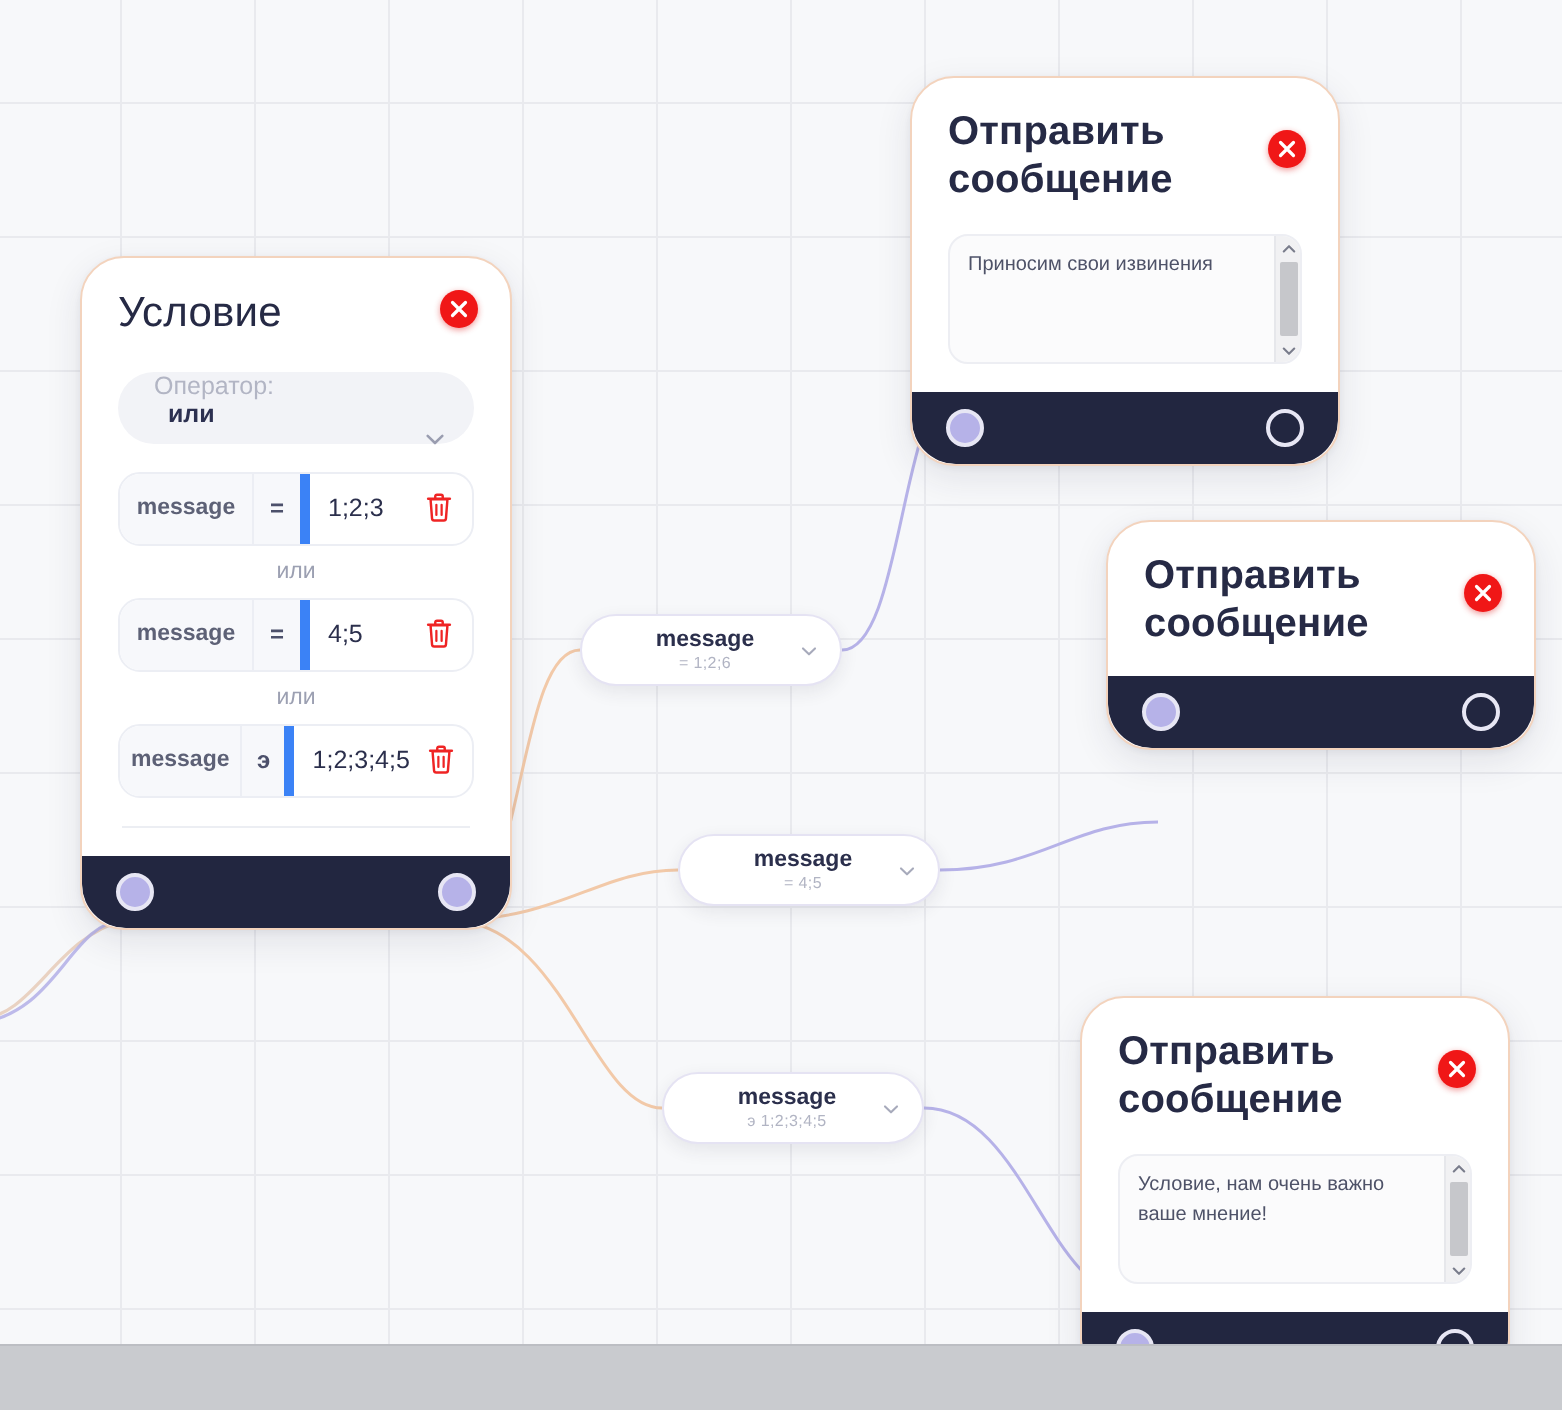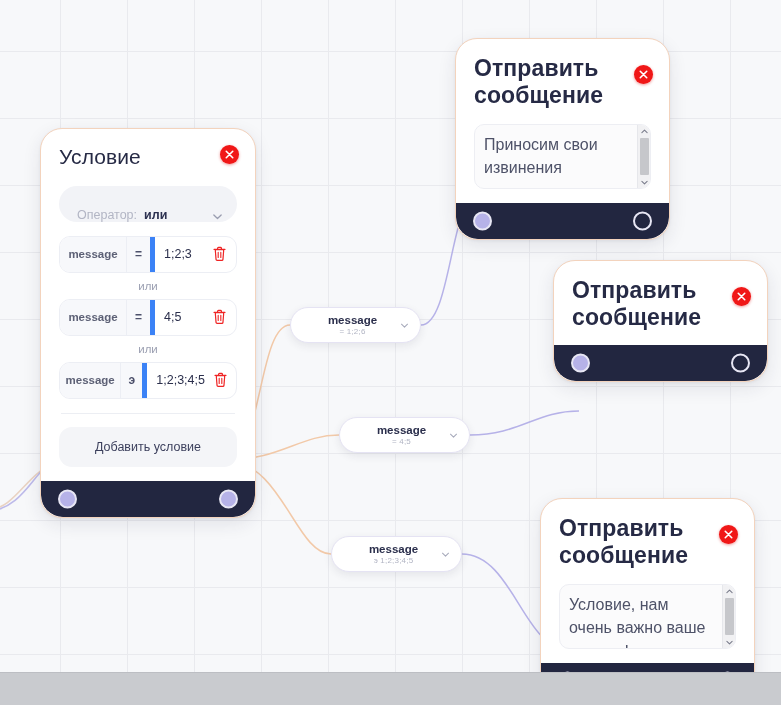--- a/index.html
+++ b/index.html
@@ -34,21 +34,21 @@
   .node {
     position: absolute;
     border-radius: 22px;
     background: #ffffff;
     border: 1px solid #f3d3bd;
     box-shadow: 0 6px 18px rgba(40,44,70,.10), 0 1px 3px rgba(40,44,70,.06);
     overflow: hidden;
   }
   .node-body { padding: 16px 18px 14px 18px; position: relative; }
   .node-title {
-    font-size: 23px;
+    font-size: 20px;
     line-height: 1.18;
     font-weight: 700;
     color: #262a45;
     letter-spacing: .1px;
     max-width: 150px;
   }
   .cond-title { font-size: 21px; font-weight: 400; }
 
   .close-btn {
     position: absolute;
@@ -83,23 +83,24 @@
   .port.left  { left: 17px; }
   .port.right { right: 17px; }
 
   
   .operator-row {
     margin-top: 16px;
     background: #f2f3f7;
     border-radius: 18px;
     height: 36px;
     display: flex;
-    align-items: flex-end;
+    align-items: flex-start;
     padding: 0 14px 0 18px;
     cursor: pointer;
+    flex-direction: column;
   }
   .operator-label { font-size: 12.5px; color: #b2b5c4; }
   .operator-value { font-size: 12.5px; color: #2c3050; font-weight: 700; margin-left: 7px; }
   .chev { margin-left: auto; color: #9a9db0; display:flex; }
   .chev svg { width: 11px; height: 11px; }
 
   .cond-row {
     margin-top: 14px;
     height: 37px;
     display: flex;
@@ -161,21 +162,21 @@
     height: 65px;
     border: 1px solid #edeef3;
     border-radius: 10px;
     background: #fbfbfc;
     display: flex;
     overflow: hidden;
   }
   .msg-text {
     flex: 1;
     padding: 8px 9px;
-    font-size: 16px;
+    font-size: 10px;
     line-height: 1.45;
     color: #4e5268;
     cursor: text;
   }
   .scrollbar {
     width: 13px;
     background: #f1f1f3;
     border-left: 1px solid #e6e7eb;
     display: flex;
     flex-direction: column;
@@ -294,21 +295,20 @@
             <path d="M2.2 3.6 H13.8" stroke="#ef2424" stroke-width="1.3" stroke-linecap="round"></path>
             <path d="M6 3.4 V2.3 a.9 .9 0 0 1 .9-.9 h2.2 a.9 .9 0 0 1 .9 .9 V3.4" fill="none" stroke="#ef2424" stroke-width="1.3"></path>
             <path d="M3.5 3.9 h9 l-.8 10.3 a1.1 1.1 0 0 1 -1.1 1 H5.4 a1.1 1.1 0 0 1 -1.1 -1 Z" fill="none" stroke="#ef2424" stroke-width="1.3"></path>
             <path d="M6.6 6.8 V12.2 M9.4 6.8 V12.2" stroke="#ef2424" stroke-width="1.2" stroke-linecap="round"></path>
           </svg>
         </div>
       </div>
 
       <div class="divider"></div>
 
-      <div class="add-cond">Добавить условие</div>
     </div>
     <div class="node-footer">
       <div class="port left filled"></div>
       <div class="port right filled"></div>
     </div>
   </div>
 
   <div class="node" id="node-msg-1">
     <div class="node-body">
       <div class="node-title">Отправить сообщение</div>

